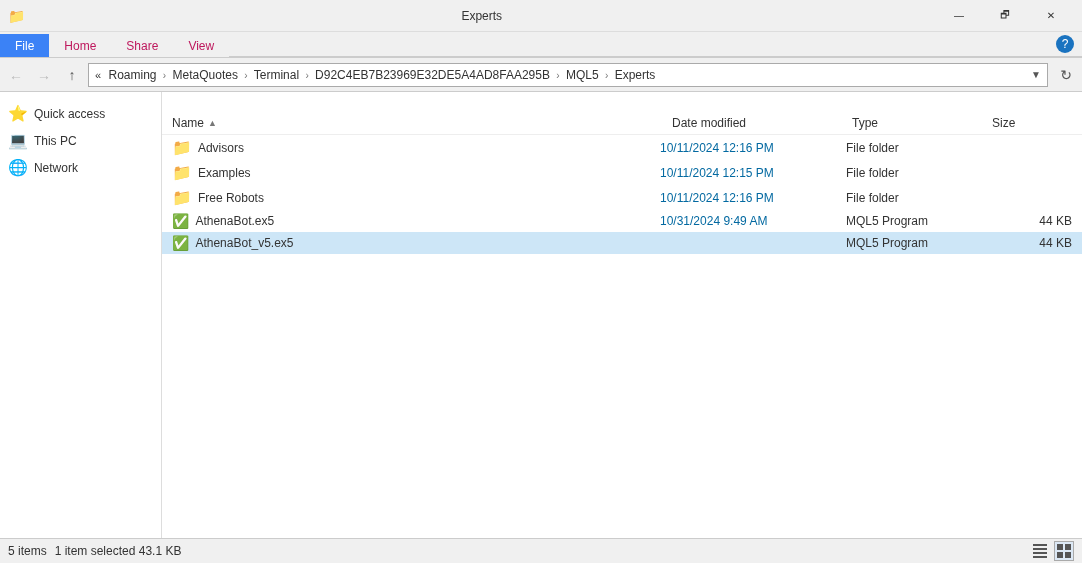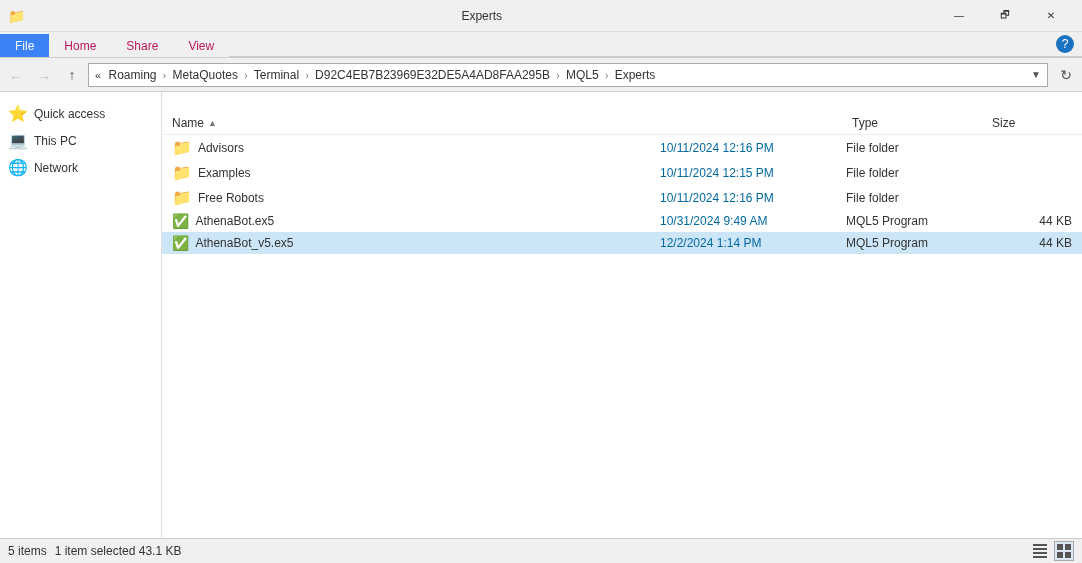--- a/index.html
+++ b/index.html
@@ -263,20 +263,21 @@
     </div>
   </div>
 
   <div class="file-area">
 
     <div class="col-headers">
       <div class="col-name">
         <span>Name</span>
         <span class="sort-arrow">▲</span>
       </div>
+      <div class="col-date">Date modified</div>
       <div class="col-type">Type</div>
       <div class="col-size">Size</div>
     </div>
 
     <div id="file-list">
         <div class="file-row">
       <div class="file-row-name">
         <span class="file-icon folder-icon">📁</span>
         <span>Advisors</span>
       </div>
@@ -309,21 +310,20 @@
       </div>
       <div class="file-row-date">10/31/2024 9:49 AM</div>
       <div class="file-row-type">MQL5 Program</div>
       <div class="file-row-size">44 KB</div>
     </div>
         <div class="file-row selected">
       <div class="file-row-name">
         <span class="file-icon exe-icon" style="color:#2ecc71;">✅</span>
         <span>AthenaBot_v5.ex5</span>
       </div>
-      <div class="file-row-date">12/2/2024 1:14 PM</div>
       <div class="file-row-type">MQL5 Program</div>
       <div class="file-row-size">44 KB</div>
     </div>
       </div>
 
   </div>
 </div>
 
 <div class="status-bar">
   <div class="status-left">

